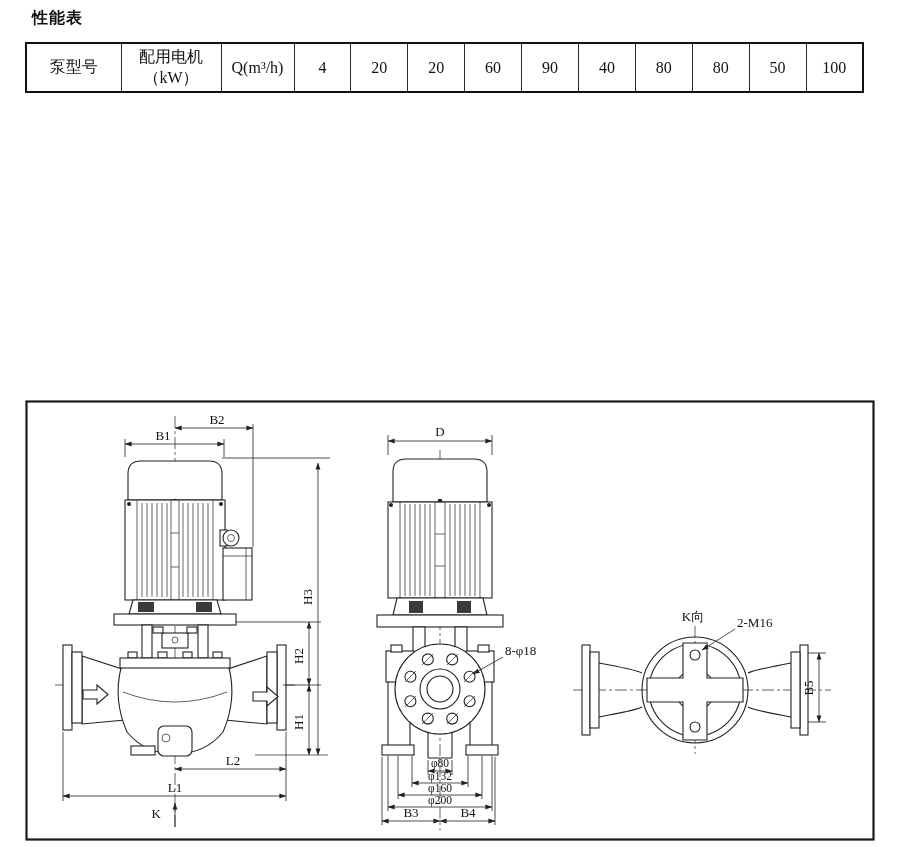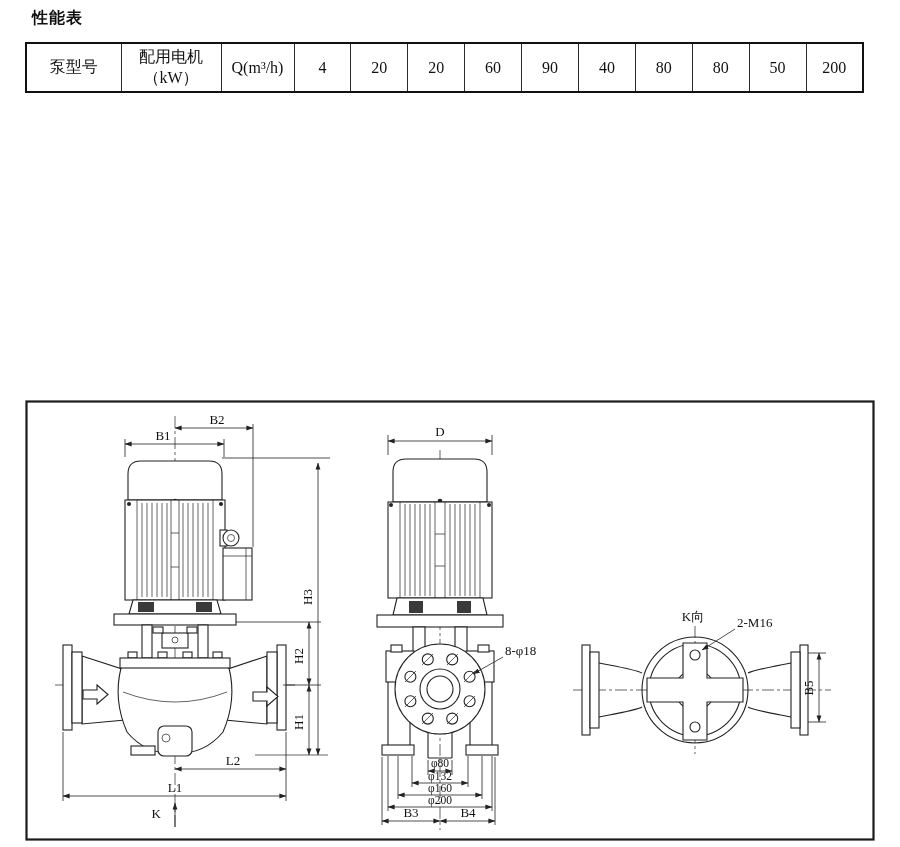--- a/index.html
+++ b/index.html
@@ -53,21 +53,21 @@
         <th>Q(m³/h)</th>
         <th>4</th>
         <th>20</th>
         <th>20</th>
         <th>60</th>
         <th>90</th>
         <th>40</th>
         <th>80</th>
         <th>80</th>
         <th>50</th>
-        <th>200</th>
+        <th>100</th>
       </tr>
     </thead>
     <tbody></tbody>
   </table>
 
   <div class="drawing">
     <svg viewBox="0 0 850 441" width="850" height="441">
       <defs>
         <marker id="ma" viewBox="0 0 10 10" refX="9.2" refY="5" markerWidth="9" markerHeight="9" orient="auto-start-reverse">
           <path d="M0 1.6 L9.6 5 L0 8.4 Z" fill="#222"></path>

